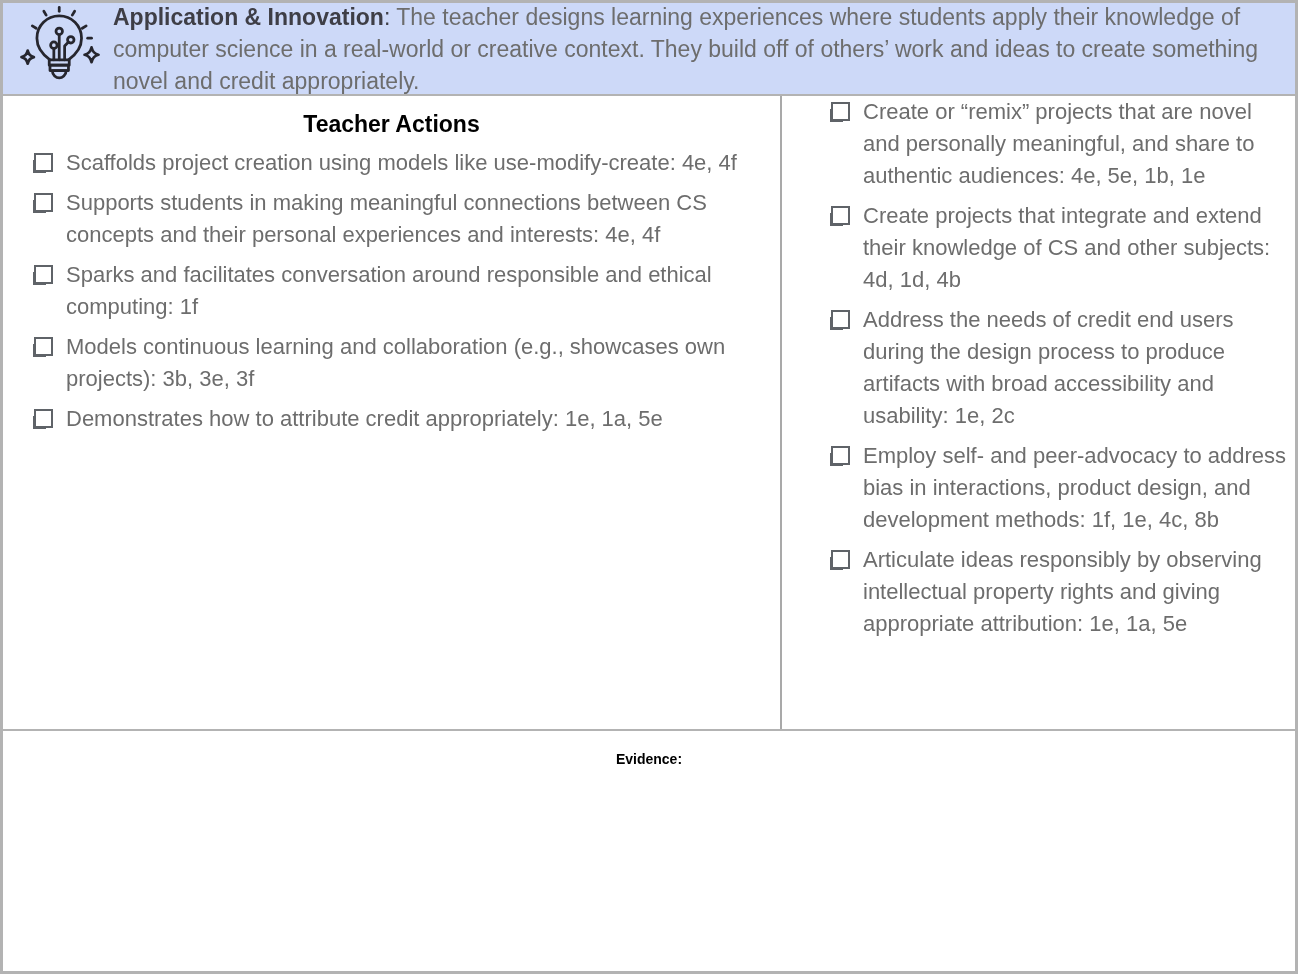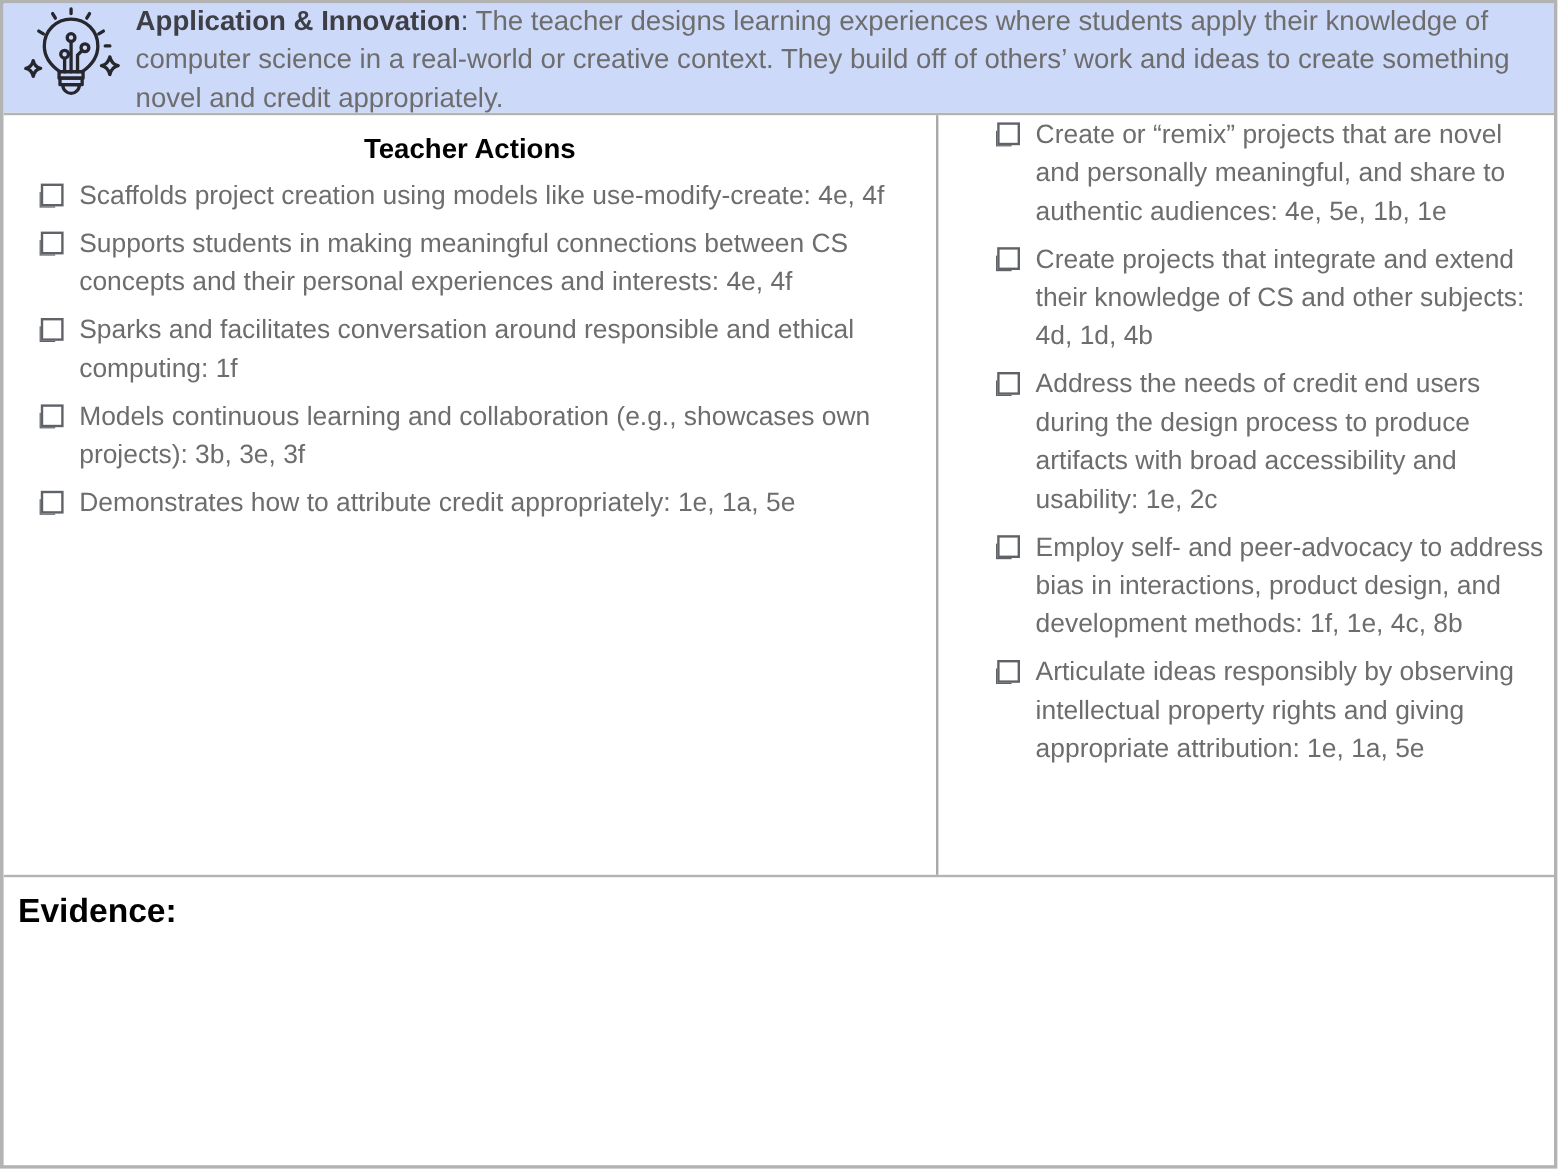--- a/index.html
+++ b/index.html
@@ -73,21 +73,21 @@
   .cbx::after{
     content:"";position:absolute;right:0;top:0;
     width:15px;height:15px;background:#fff;
     border:2.5px solid var(--checkbox);
   }
   
   .evidence{
     flex:1 1 auto;display:flex;flex-direction:column;
     padding:13px 12px 10px;
   }
-  .evidence-label{font-size:28px;line-height:30px;font-weight:bold;color:var(--heading-text);}
+  .evidence-label{font-size:14px;line-height:30px;font-weight:bold;color:var(--heading-text);text-align:center;}
   .evidence-area{flex:1 1 auto;}
 </style>
 </head>
 <body>
 
 <div class="page">
 
   <div class="header">
     <span class="icon-wrap">
       <svg width="80" height="104" viewBox="0 0 104 112" fill="none" stroke="#26262e" stroke-width="3.6" stroke-linecap="round" stroke-linejoin="round">

